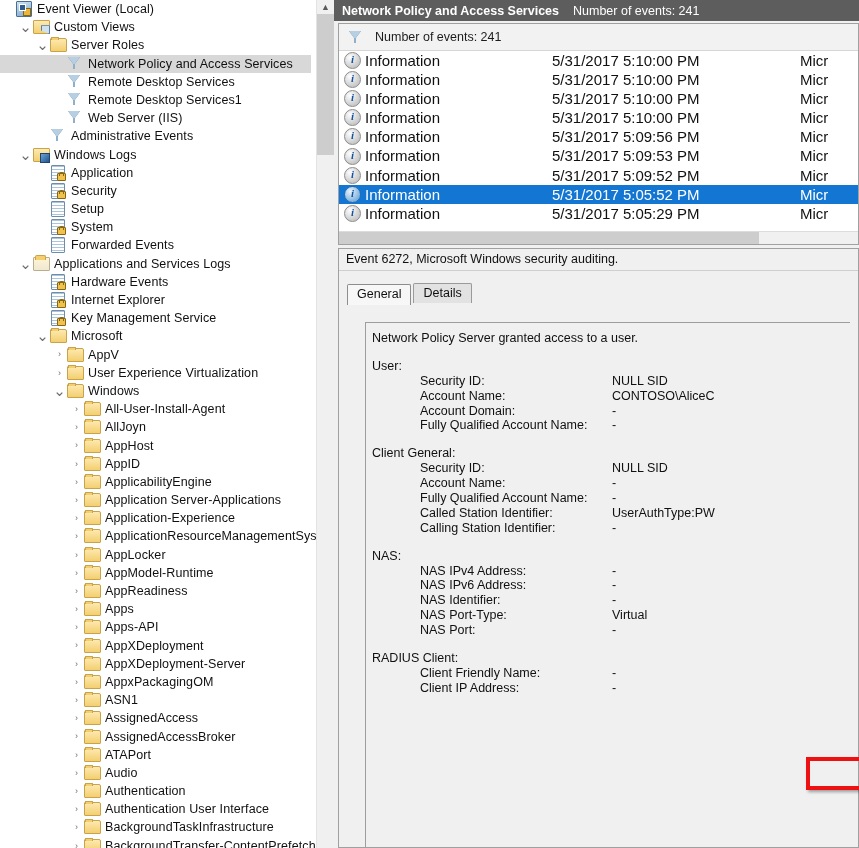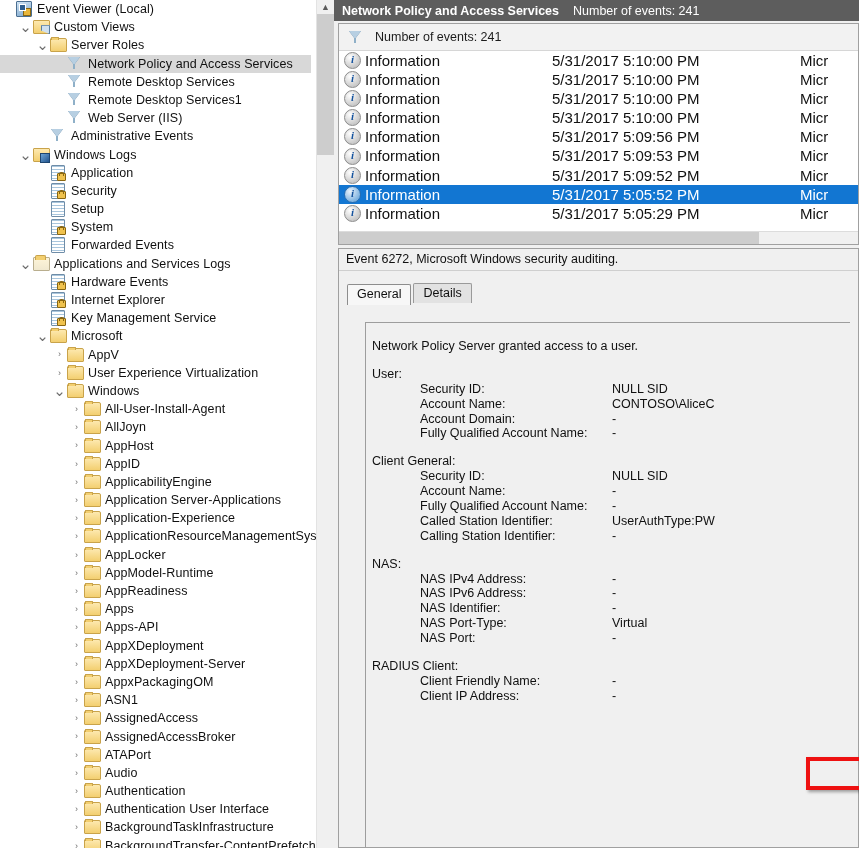--- a/index.html
+++ b/index.html
@@ -147,21 +147,21 @@
     background:#e2e2e2;color:#101010;margin-right:2px;border-radius:2px 2px 0 0;position:relative;top:0;
   }
   .tab.active{background:#f7f7f7;border-color:#8d8d8d;padding-bottom:4px;top:1px;z-index:2;}
 
   .gen-body{
     position:absolute;left:26px;right:8px;top:73px;height:630px;
     background:#f0f0f0;border:1px solid #9d9d9d;border-right:none;
     background-image:radial-gradient(#e2e2e2 0.5px,transparent 0.5px);background-size:4px 4px;
     overflow:hidden;font-size:12.5px;color:#101010;
   }
-  .gen-inner{padding:8px 0 0 6px;margin-top:8px;}
+  .gen-inner{padding:8px 0 0 6px;}
   .g-line{height:14.9px;line-height:14.9px;white-space:nowrap;}
   .g-kv{display:flex;padding-left:48px;}
   .g-kv .k{width:192px;flex:0 0 192px;}
   .g-kv .v{}
   .g-gap{height:13px;}
 
   .redbox{
     position:absolute;left:472px;top:757px;width:73px;height:33px;
     border:4px solid #ee1111;box-sizing:border-box;
     box-shadow:2px 2px 3px rgba(0,0,0,0.35);pointer-events:none;

